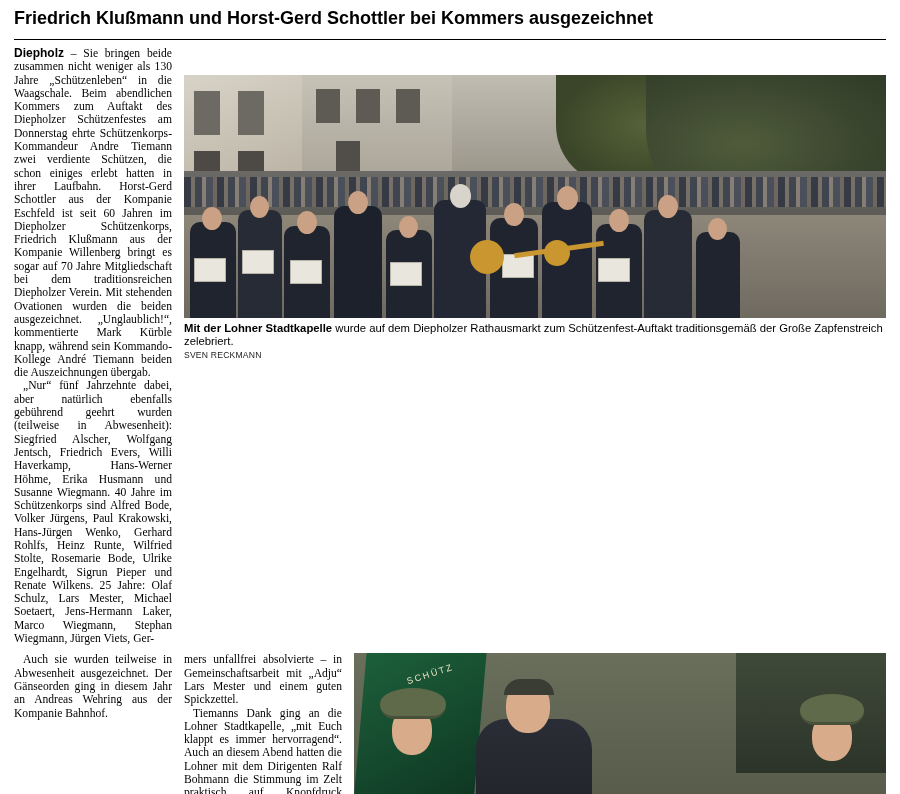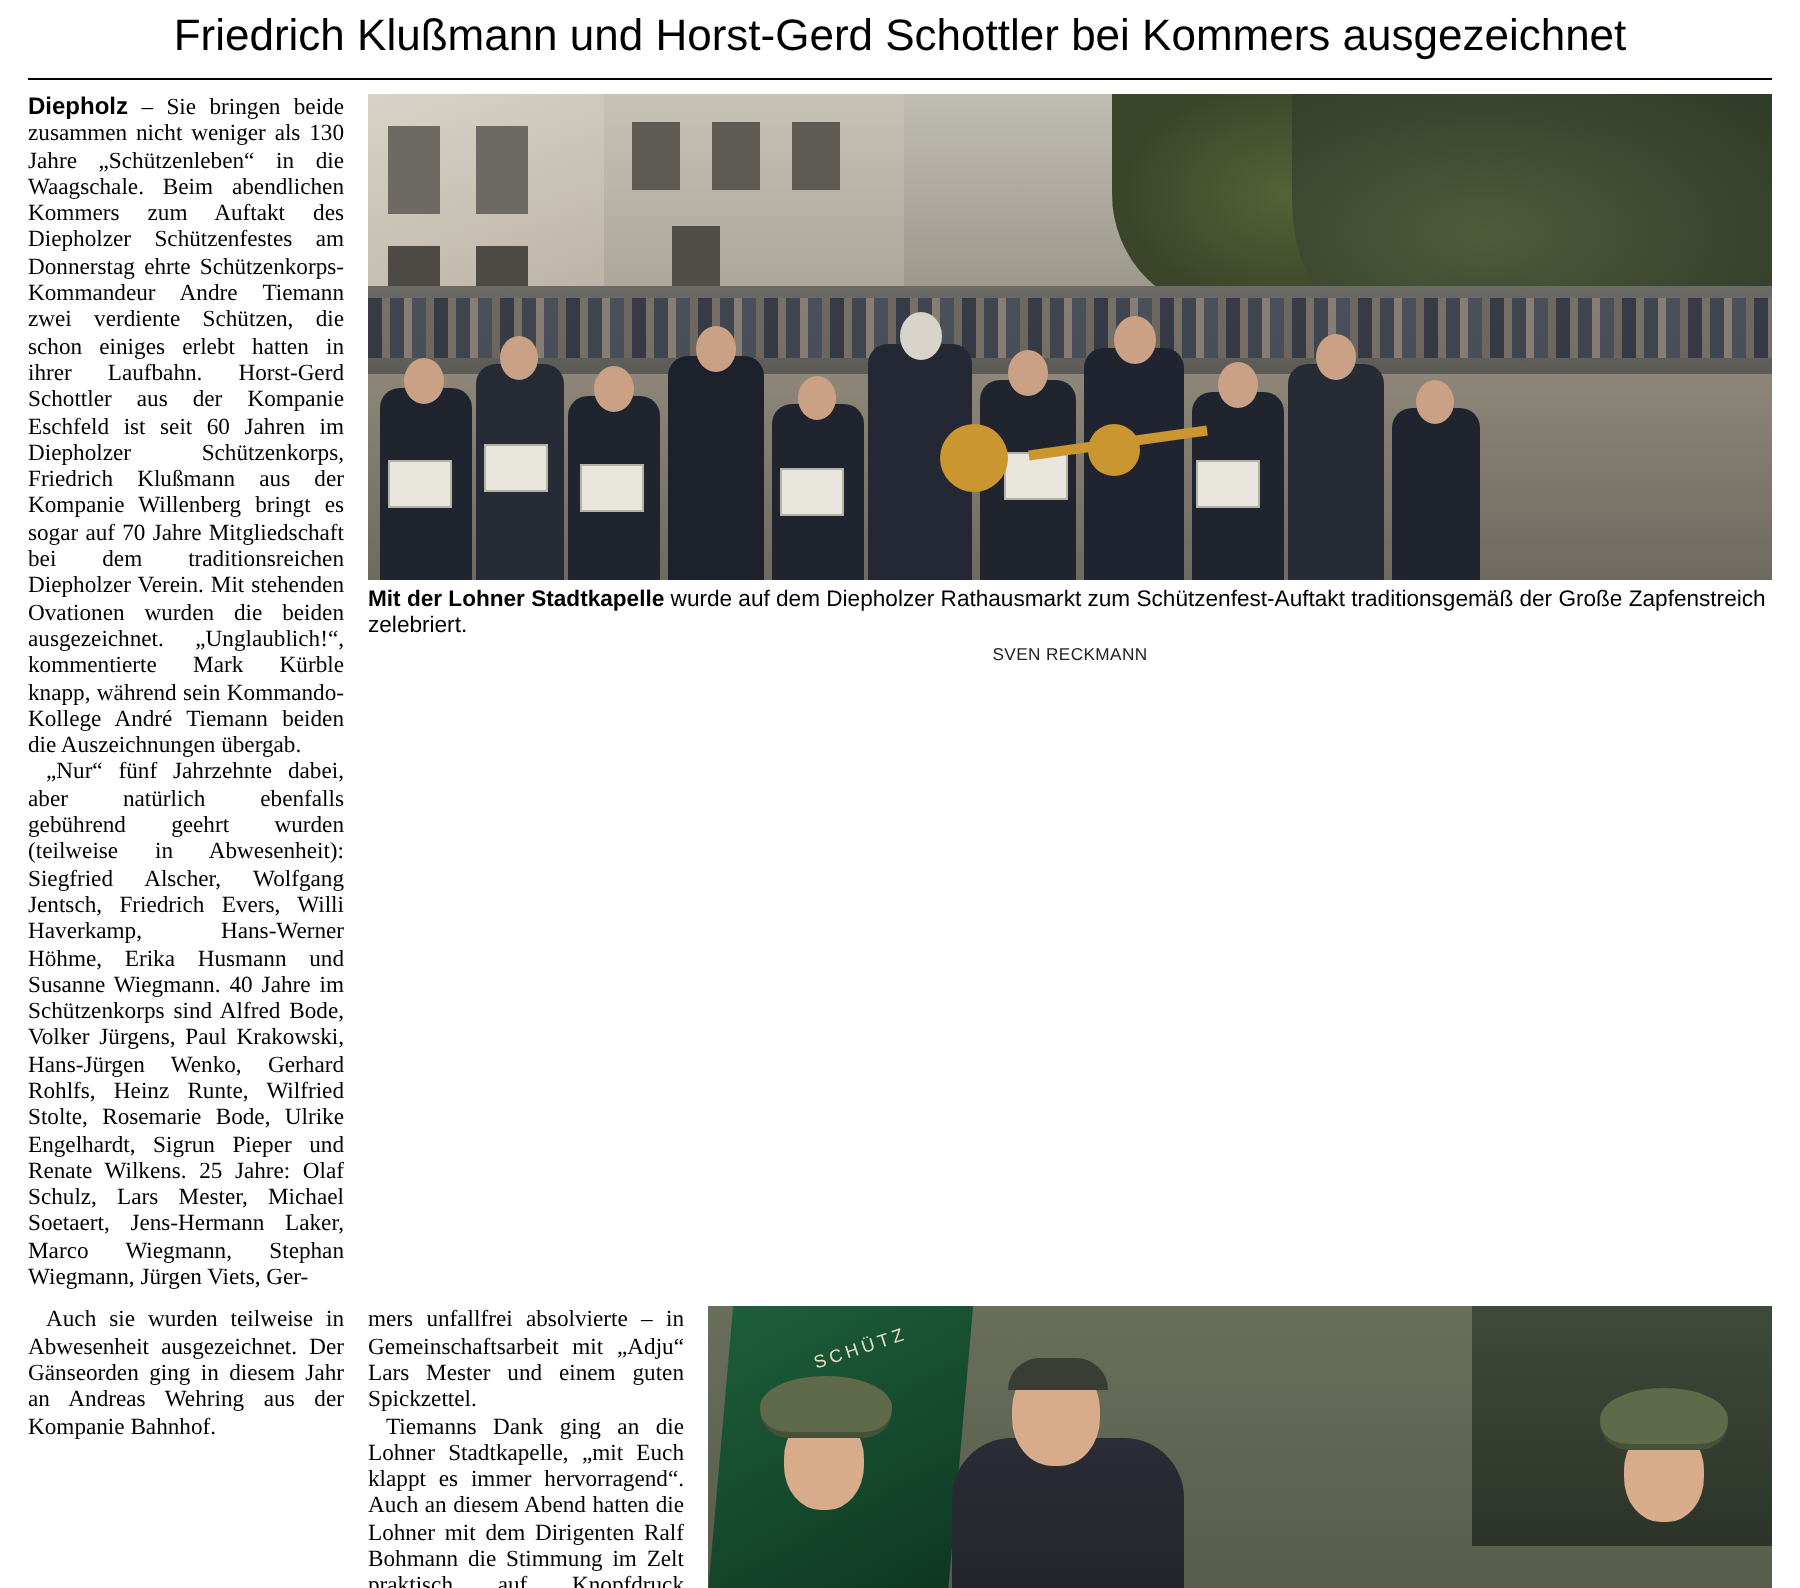--- a/index.html
+++ b/index.html
@@ -28,24 +28,23 @@
     font-weight: bold;
     font-size: 45px;
     line-height: 50px;
     text-align: center;
     letter-spacing: -0.5px;
     margin: 14px 0 0 0;
     white-space: nowrap;
   }
   .subheadline {
     font-family: "Liberation Sans", sans-serif;
-    font-weight: normal;
-    font-size: 22px;
+    font-weight: bold;
+    font-size: 18px;
     line-height: 24px;
-    text-align: center;
     margin: 6px 0 0 0;
     white-space: nowrap;
   }
   .rule {
     border-top: 1px solid #000;
     margin: 9px 0 0 0;
     height: 0;
   }
 
   
@@ -71,40 +70,41 @@
     font-family: "Liberation Sans", sans-serif;
     font-weight: bold;
     font-size: 12px;
   }
   .gap { width: 12px; flex: 0 0 12px; }
 
   .photo-wrap {
     flex: 1;
     display: flex;
     flex-direction: column;
+    margin-top: 28px;
   }
   .photo {
     position: relative;
     width: 100%;
     height: 243px;
     overflow: hidden;
     background: #4b4f55;
   }
   .caption {
     font-family: "Liberation Sans", sans-serif;
     font-size: 11.3px;
     line-height: 13px;
     margin-top: 4px;
     text-align: left;
   }
   .caption b { font-weight: bold; }
   .credit {
     font-family: "Liberation Sans", sans-serif;
     font-size: 8.6px;
-    text-align: center;
+    text-align: left;
     color: #222;
     margin-top: 2px;
     letter-spacing: 0.2px;
   }
 
   
   .lower-block {
     display: flex;
     margin-top: 8px;
   }

